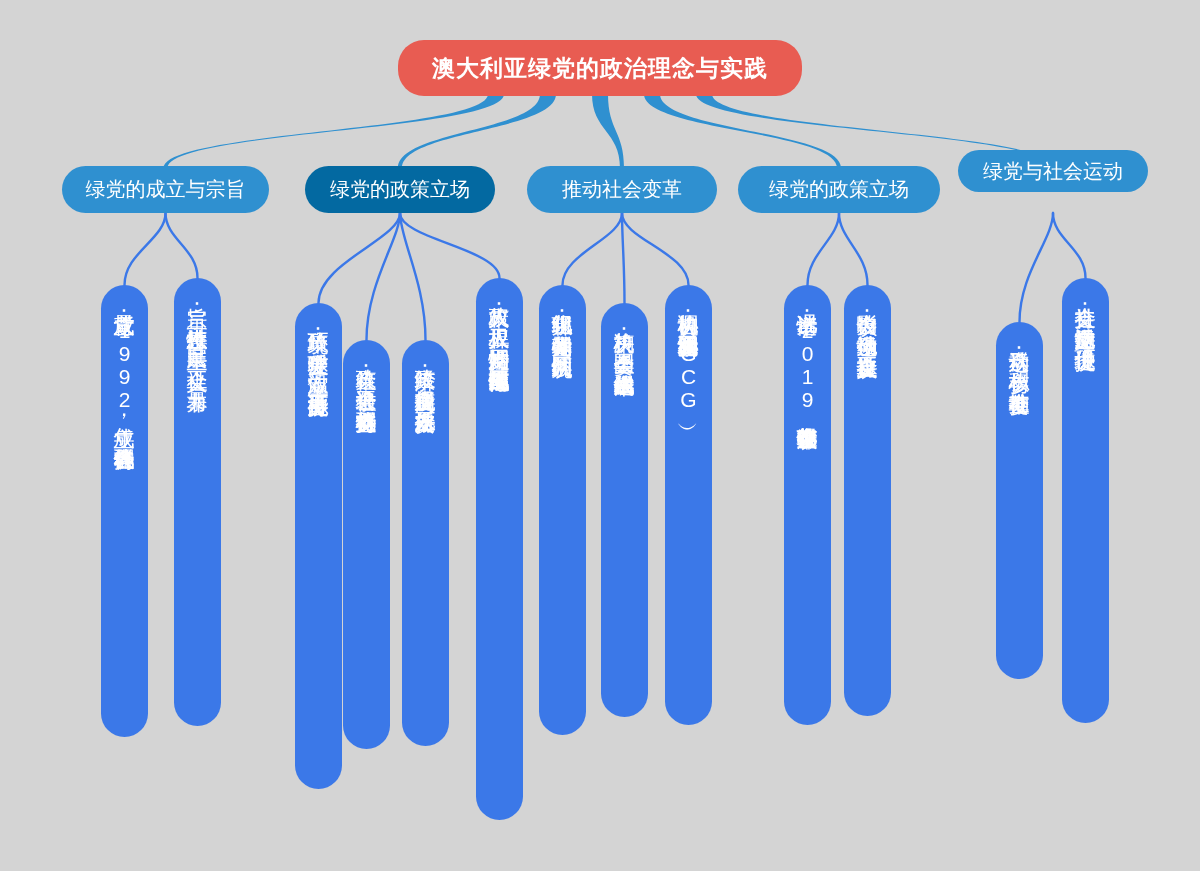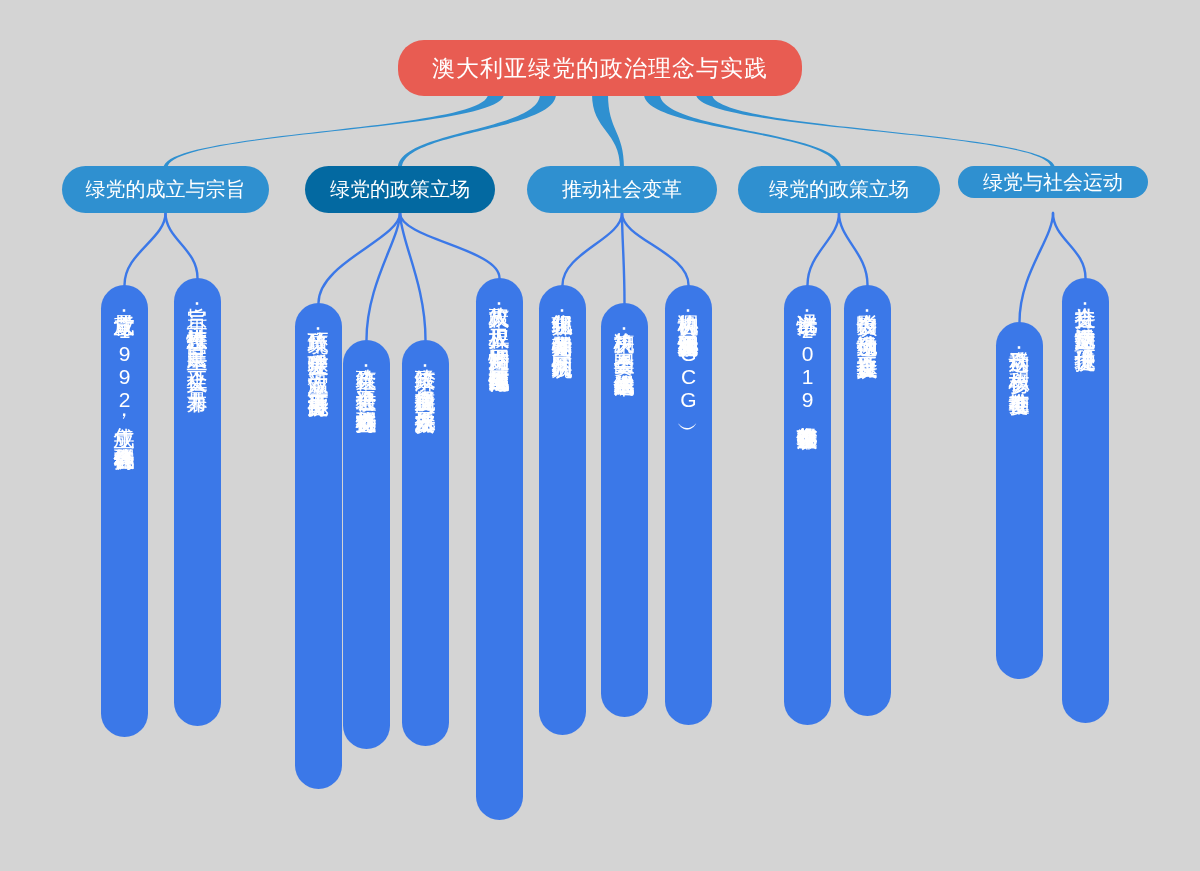--- a/index.html
+++ b/index.html
@@ -33,21 +33,21 @@
     align-items: center;
     justify-content: center;
     color: #ffffff;
     text-align: center;
   }
   
   .node-root {
     background: #e85c52;
     border-radius: 26px;
     font-size: 23px;
-    font-weight: normal;
+    font-weight: bold;
     letter-spacing: 1px;
     padding: 0 22px;
     white-space: nowrap;
   }
   
   .node-branch {
     background: #2f90d0;
     border-radius: 24px;
     font-size: 20px;
     font-weight: normal;
@@ -98,21 +98,21 @@
       <path d="M 839 213 C 839 239, 807.5 252.6, 807.5 285" fill="none" stroke="#3b78e8" stroke-width="2.4" stroke-linecap="round"></path>
       <path d="M 839 213 C 839 239, 867.5 252.6, 867.5 285" fill="none" stroke="#3b78e8" stroke-width="2.4" stroke-linecap="round"></path>
       <path d="M 1053 213 C 1053 239, 1019.5 272.95, 1019.5 322" fill="none" stroke="#3b78e8" stroke-width="2.4" stroke-linecap="round"></path>
       <path d="M 1053 213 C 1053 239, 1085.5 248.75, 1085.5 278" fill="none" stroke="#3b78e8" stroke-width="2.4" stroke-linecap="round"></path>
     </svg>
 <div class="node node-root" style="left: 398px; top: 40px; width: 404px; height: 56px; background: rgb(232, 92, 82);">澳大利亚绿党的政治理念与实践</div>
     <div class="node node-branch" style="left: 62px; top: 166px; width: 207px; height: 47px; background: rgb(47, 144, 208);">绿党的成立与宗旨</div>
     <div class="node node-branch" style="left: 305px; top: 166px; width: 190px; height: 47px; background: #0369a1;">绿党的政策立场</div>
     <div class="node node-branch" style="left: 527px; top: 166px; width: 190px; height: 47px; background: rgb(47, 144, 208);">推动社会变革</div>
     <div class="node node-branch" style="left: 738px; top: 166px; width: 202px; height: 47px; background: rgb(47, 144, 208);">绿党的政策立场</div>
-    <div class="node node-branch" style="left: 958px; top: 166px; width: 190px; height: 32px; background: rgb(47, 144, 208);">绿党与社会运动</div>
+    <div class="node node-branch" style="left: 958px; top: 150px; width: 190px; height: 42px; background: rgb(47, 144, 208);">绿党与社会运动</div>
     <div class="node node-leaf" style="left: 101px; top: 285px; height: 452px; background: rgb(59, 120, 232);">
       <span class="leaf-text">成立背景：1992年成立，代表社会弱势群体</span>
     </div>
     <div class="node node-leaf" style="left: 174px; top: 278px; height: 448px; background: rgb(59, 120, 232);">
       <span class="leaf-text">宗旨：生态可持续性、基层民主、社会正义、非暴力</span>
     </div>
     <div class="node node-leaf" style="left: 295px; top: 303px; height: 486px; background: rgb(59, 120, 232);">
       <span class="leaf-text">环境政策：关注全球变暖、温室效应，支持可再生能源</span>
     </div>
     <div class="node node-leaf" style="left: 343px; top: 340px; height: 409px; background: rgb(59, 120, 232);">

